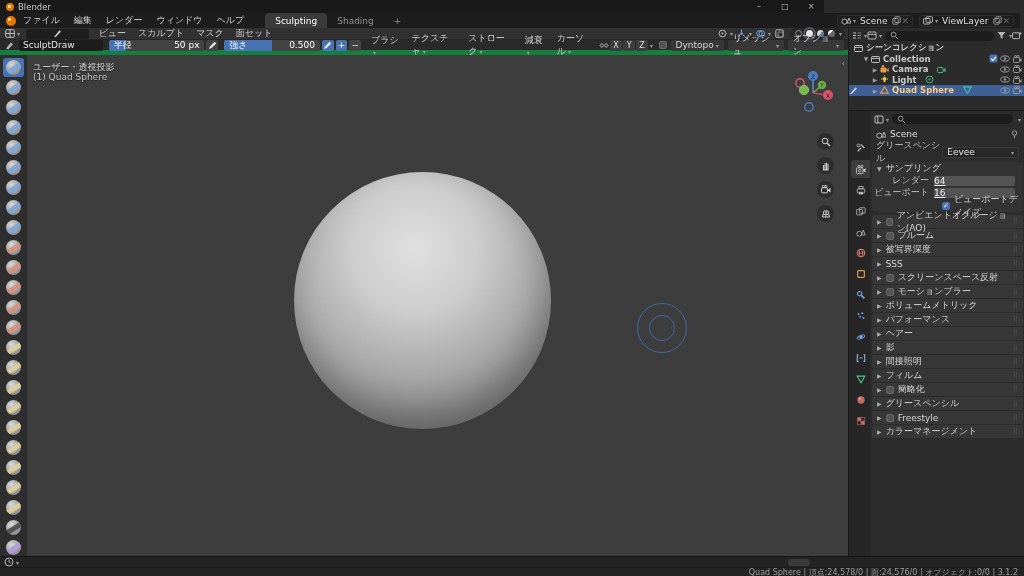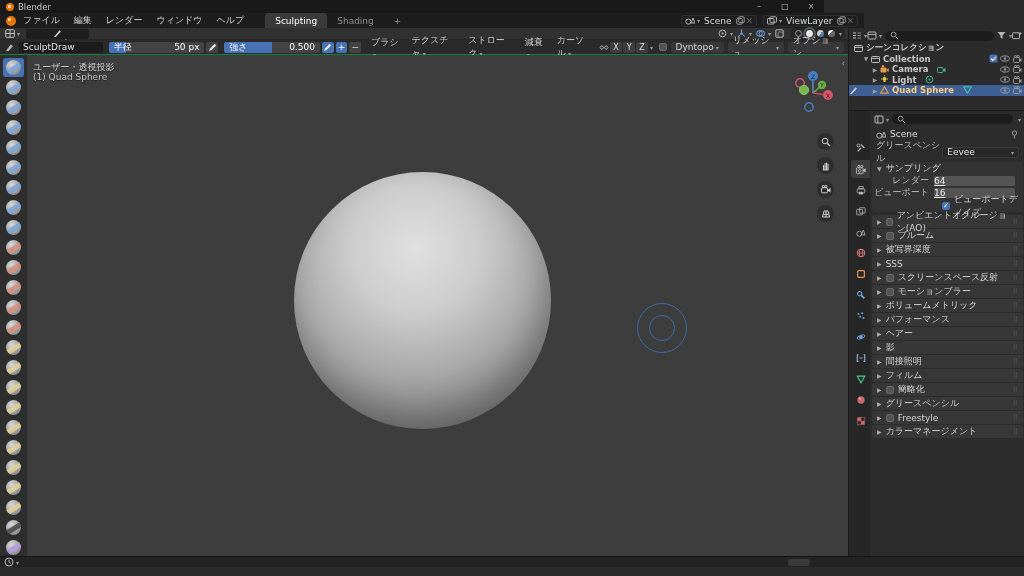--- a/index.html
+++ b/index.html
@@ -14,21 +14,21 @@
               background:#191919; display:flex; align-items:center; }
   .titlebar .tb-title { color:#c9c9c9; font-size:8.5px; margin-left:4px; }
   .win-controls { margin-left:auto; display:flex; height:13px; }
   .win-btn { width:26px; text-align:center; color:#bbb; font-size:8px; line-height:13px; }
   .logo-dot { width:8px; height:8px; border-radius:50%; background:#ea7600; margin-left:6px;
               position:relative; }
   .logo-dot::after { content:""; position:absolute; left:1.5px; top:2px; width:3px; height:3px;
               border-radius:50%; background:#fff; opacity:.85; }
 
   
-  .topbar { position:absolute; top:13px; left:0; width:864px; height:15px;
+  .topbar { position:absolute; top:13px; left:0; width:1020px; height:15px;
             background:#1d1d1d; display:flex; align-items:center; font-size:9px; }
   .menu-item { padding:0 7px; color:#d4d4d4; line-height:15px; }
   .ws-tabs { display:flex; margin-left:14px; height:15px; align-items:flex-end; }
   .ws-tab { padding:2px 10px 1px; color:#8f8f8f; border-radius:4px 4px 0 0; line-height:12px; }
   .ws-tab.active { background:#3a3a3a; color:#fff; }
   .widget-pill { background:#1f1f1f; border:1px solid #303030; border-radius:3px;
                  height:12px; display:flex; align-items:center; padding:0 3px; margin-right:6px; }
   .widget-pill .lbl { color:#ddd; margin:0 4px; }
   .mini-ic { display:inline-flex; width:10px; height:10px; align-items:center; justify-content:center; }
   .mini-ic svg { display:block; }
@@ -43,21 +43,21 @@
   .hdr-iconbtn { display:flex; align-items:center; padding:0 2px; }
   .shading-group { display:flex; align-items:center; background:#262626; border-radius:6px;
                    padding:0 3px; height:11px; margin:0 3px; }
   .shade-dot { width:7px; height:7px; border-radius:50%; margin:0 2px; }
   .shade-wire { border:1px solid #9a9a9a; }
   .shade-solid { background:#e8e8e8; outline:2px solid #55585e; outline-offset:1px; }
   .shade-mat { background:linear-gradient(135deg,#cfcfcf 50%,#5c7ea8 50%); }
   .shade-rend { background:linear-gradient(135deg,#efefef 40%,#6a6a6a 40%); }
 
   .tool-header { position:absolute; top:40px; left:0; width:848px; height:15px;
-                 background:#2a2a2a; display:flex; align-items:center; border-bottom:1px solid #15803d; }
+                 background:#2a2a2a; display:flex; align-items:center; border-bottom:5px solid #15803d; }
   .name-field { background:#1c1c1c; border-radius:2px; width:92px; height:11px; display:flex;
                 align-items:center; padding:0 4px; color:#e2e2e2; margin-left:4px; }
   .slider { position:relative; width:106px; height:11px; background:#434343; border-radius:2px;
             margin-left:6px; overflow:hidden; }
   .slider .fill { position:absolute; left:0; top:0; bottom:0; background:#4772b3; }
   .slider .s-lbl { position:absolute; left:5px; top:0; line-height:11px; color:#fff; }
   .slider .s-val { position:absolute; right:5px; top:0; line-height:11px; color:#fff; }
   .sq-btn { width:13px; height:11px; background:#434343; border-radius:2px; margin-left:2px;
             display:flex; align-items:center; justify-content:center; color:#ddd; }
   .sq-btn.blue { background:#4772b3; color:#fff; }
@@ -228,20 +228,26 @@
     </span>
     <span class="mode-select">
       <span class="mini-ic">
           <svg width="9" height="9" viewBox="0 0 9 9">
             <path d="M1,8 L6.5,1.2 8,2.6 2.8,8 Z" fill="#cfcfcf"></path>
           </svg>
         </span>
       <span>スカルプト...</span>
       <span class="car">▾</span>
     </span>
+    <span id="vp-menus" class="flex">
+        <span class="vp-menu">ビュー</span>
+        <span class="vp-menu">スカルプト</span>
+        <span class="vp-menu">マスク</span>
+        <span class="vp-menu">面セット</span>
+      </span>
     <span style="flex:1"></span>
     <span class="hdr-iconbtn">
       <span class="mini-ic">
           <svg width="9" height="9" viewBox="0 0 9 9">
             <circle cx="4.5" cy="4.5" r="3.4" fill="none" stroke="#b5b5b5"></circle>
             <circle cx="4.5" cy="4.5" r="1" fill="#b5b5b5"></circle>
           </svg>
         </span>
       <span class="car">▾</span>
     </span>
@@ -1009,14 +1015,17 @@
   <div class="timeline">
     <span class="mini-ic" style="margin-left:4px;">
         <svg width="10" height="10" viewBox="0 0 10 10">
           <circle cx="5" cy="5" r="4" fill="none" stroke="#b5b5b5"></circle>
           <path d="M5,2.6 V5 L6.8,6.2" fill="none" stroke="#b5b5b5"></path>
         </svg>
       </span>
     <span class="car">▾</span>
     <span class="tl-scroll"></span>
   </div>
+  <div class="statusbar">
+    <span class="status-text">Quad Sphere | 頂点:24,578/0 | 面:24,576/0 | オブジェクト:0/0 | 3.1.2</span>
+  </div>
 
 </div>
 
 </body></html>

